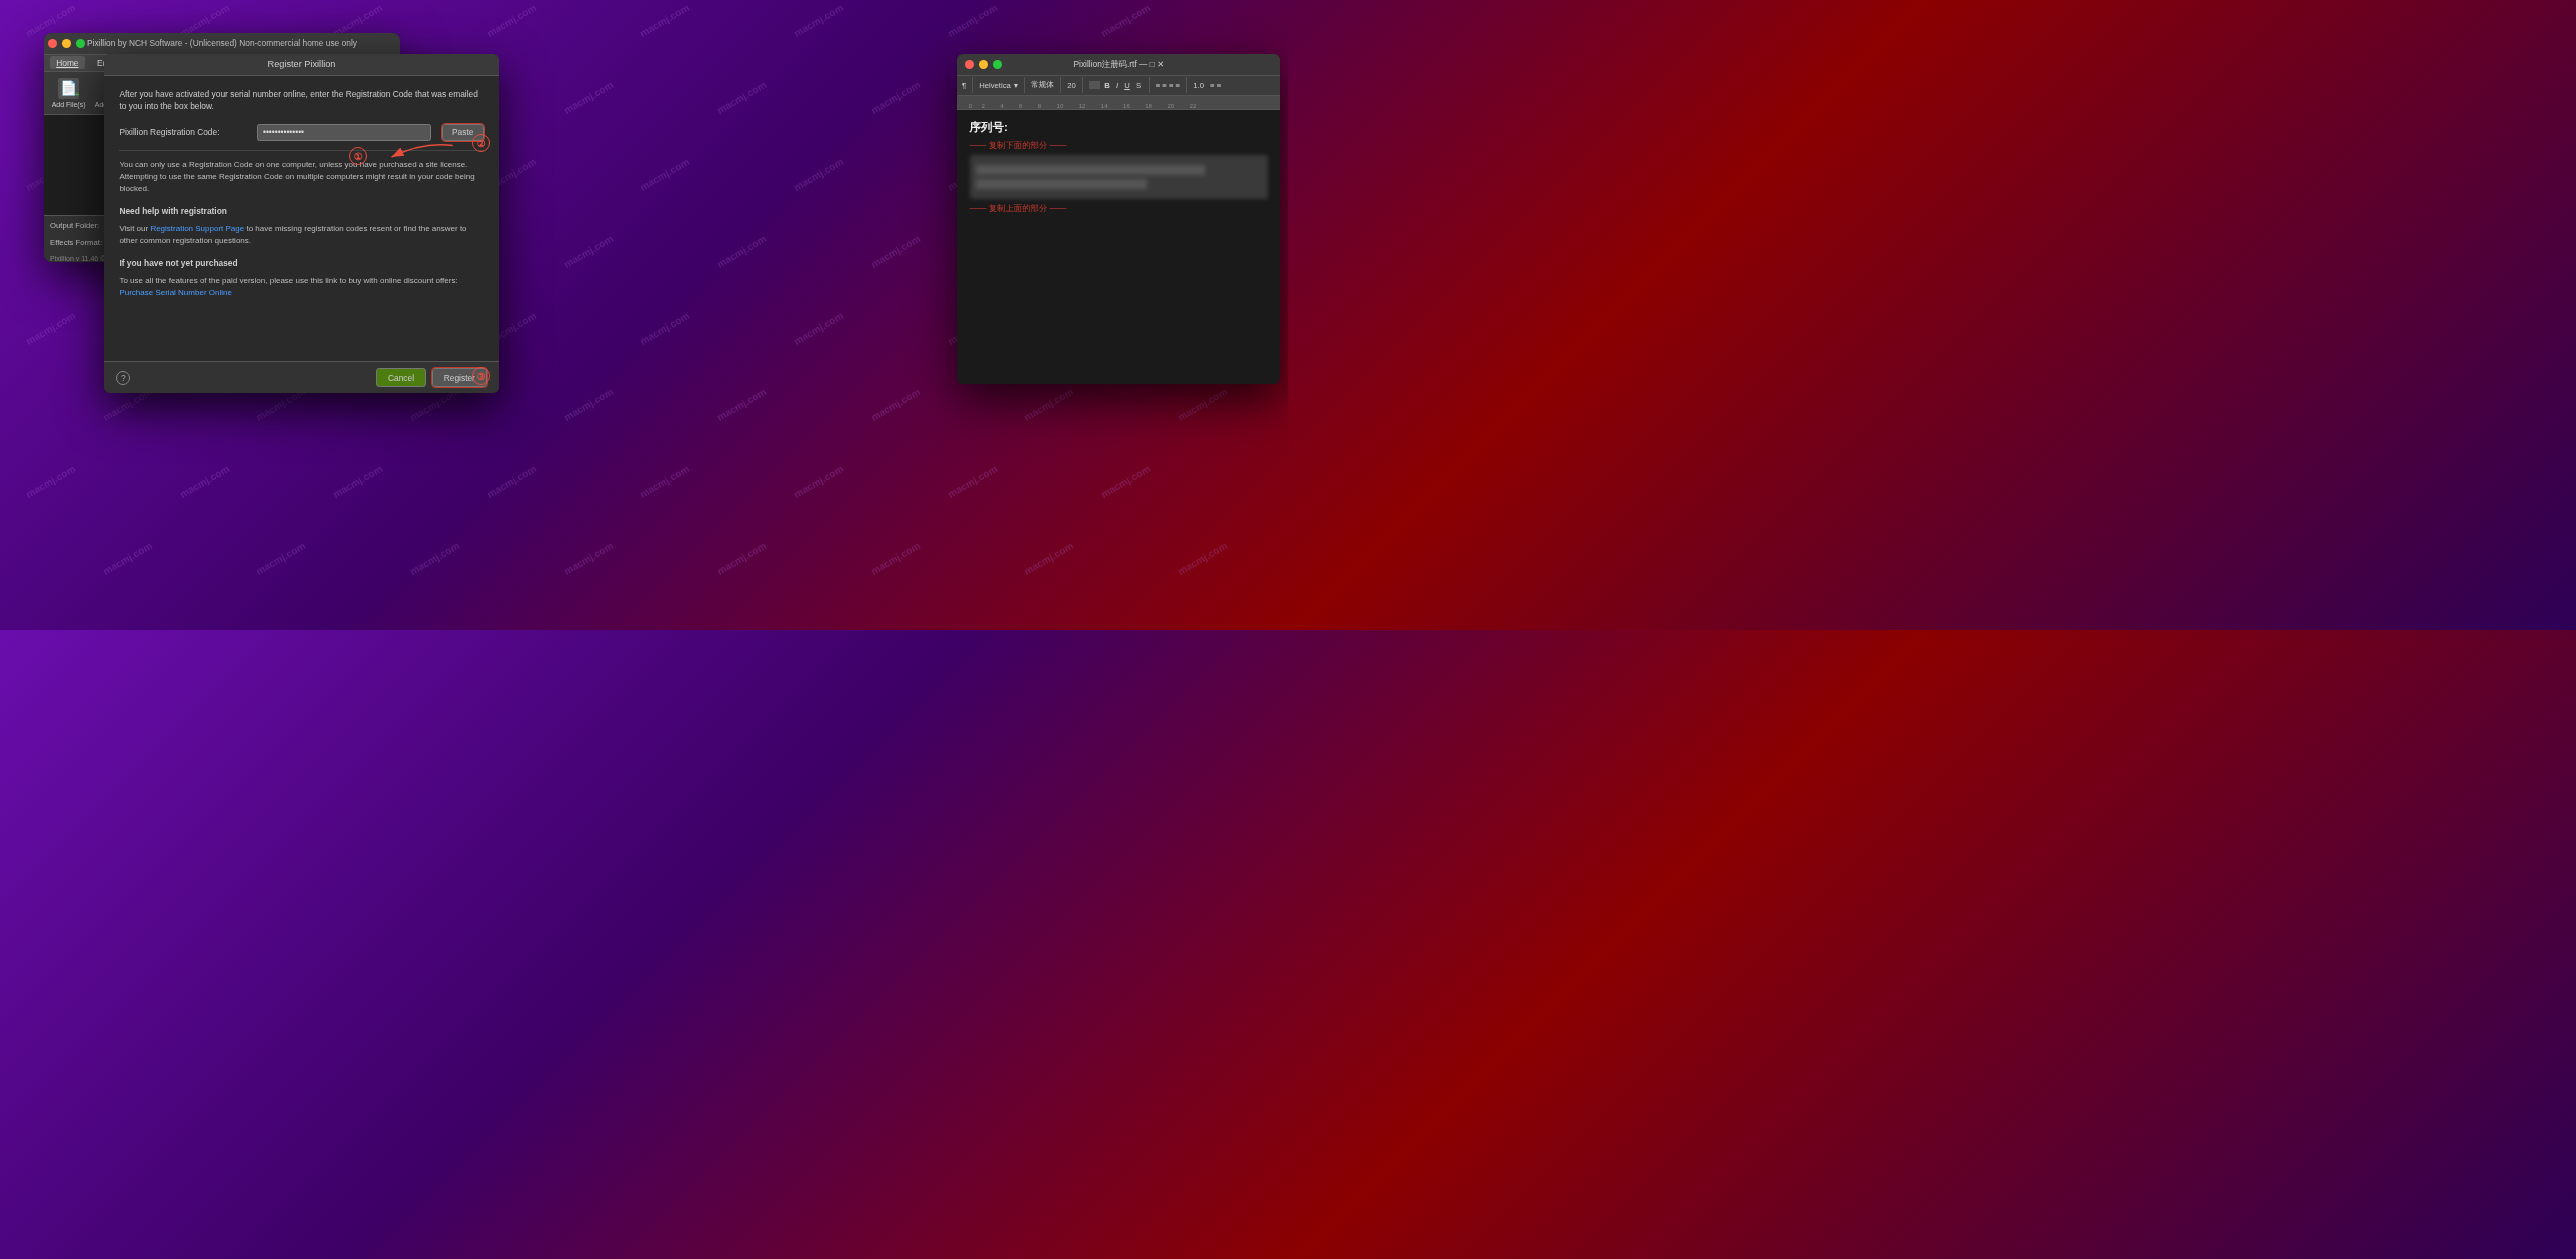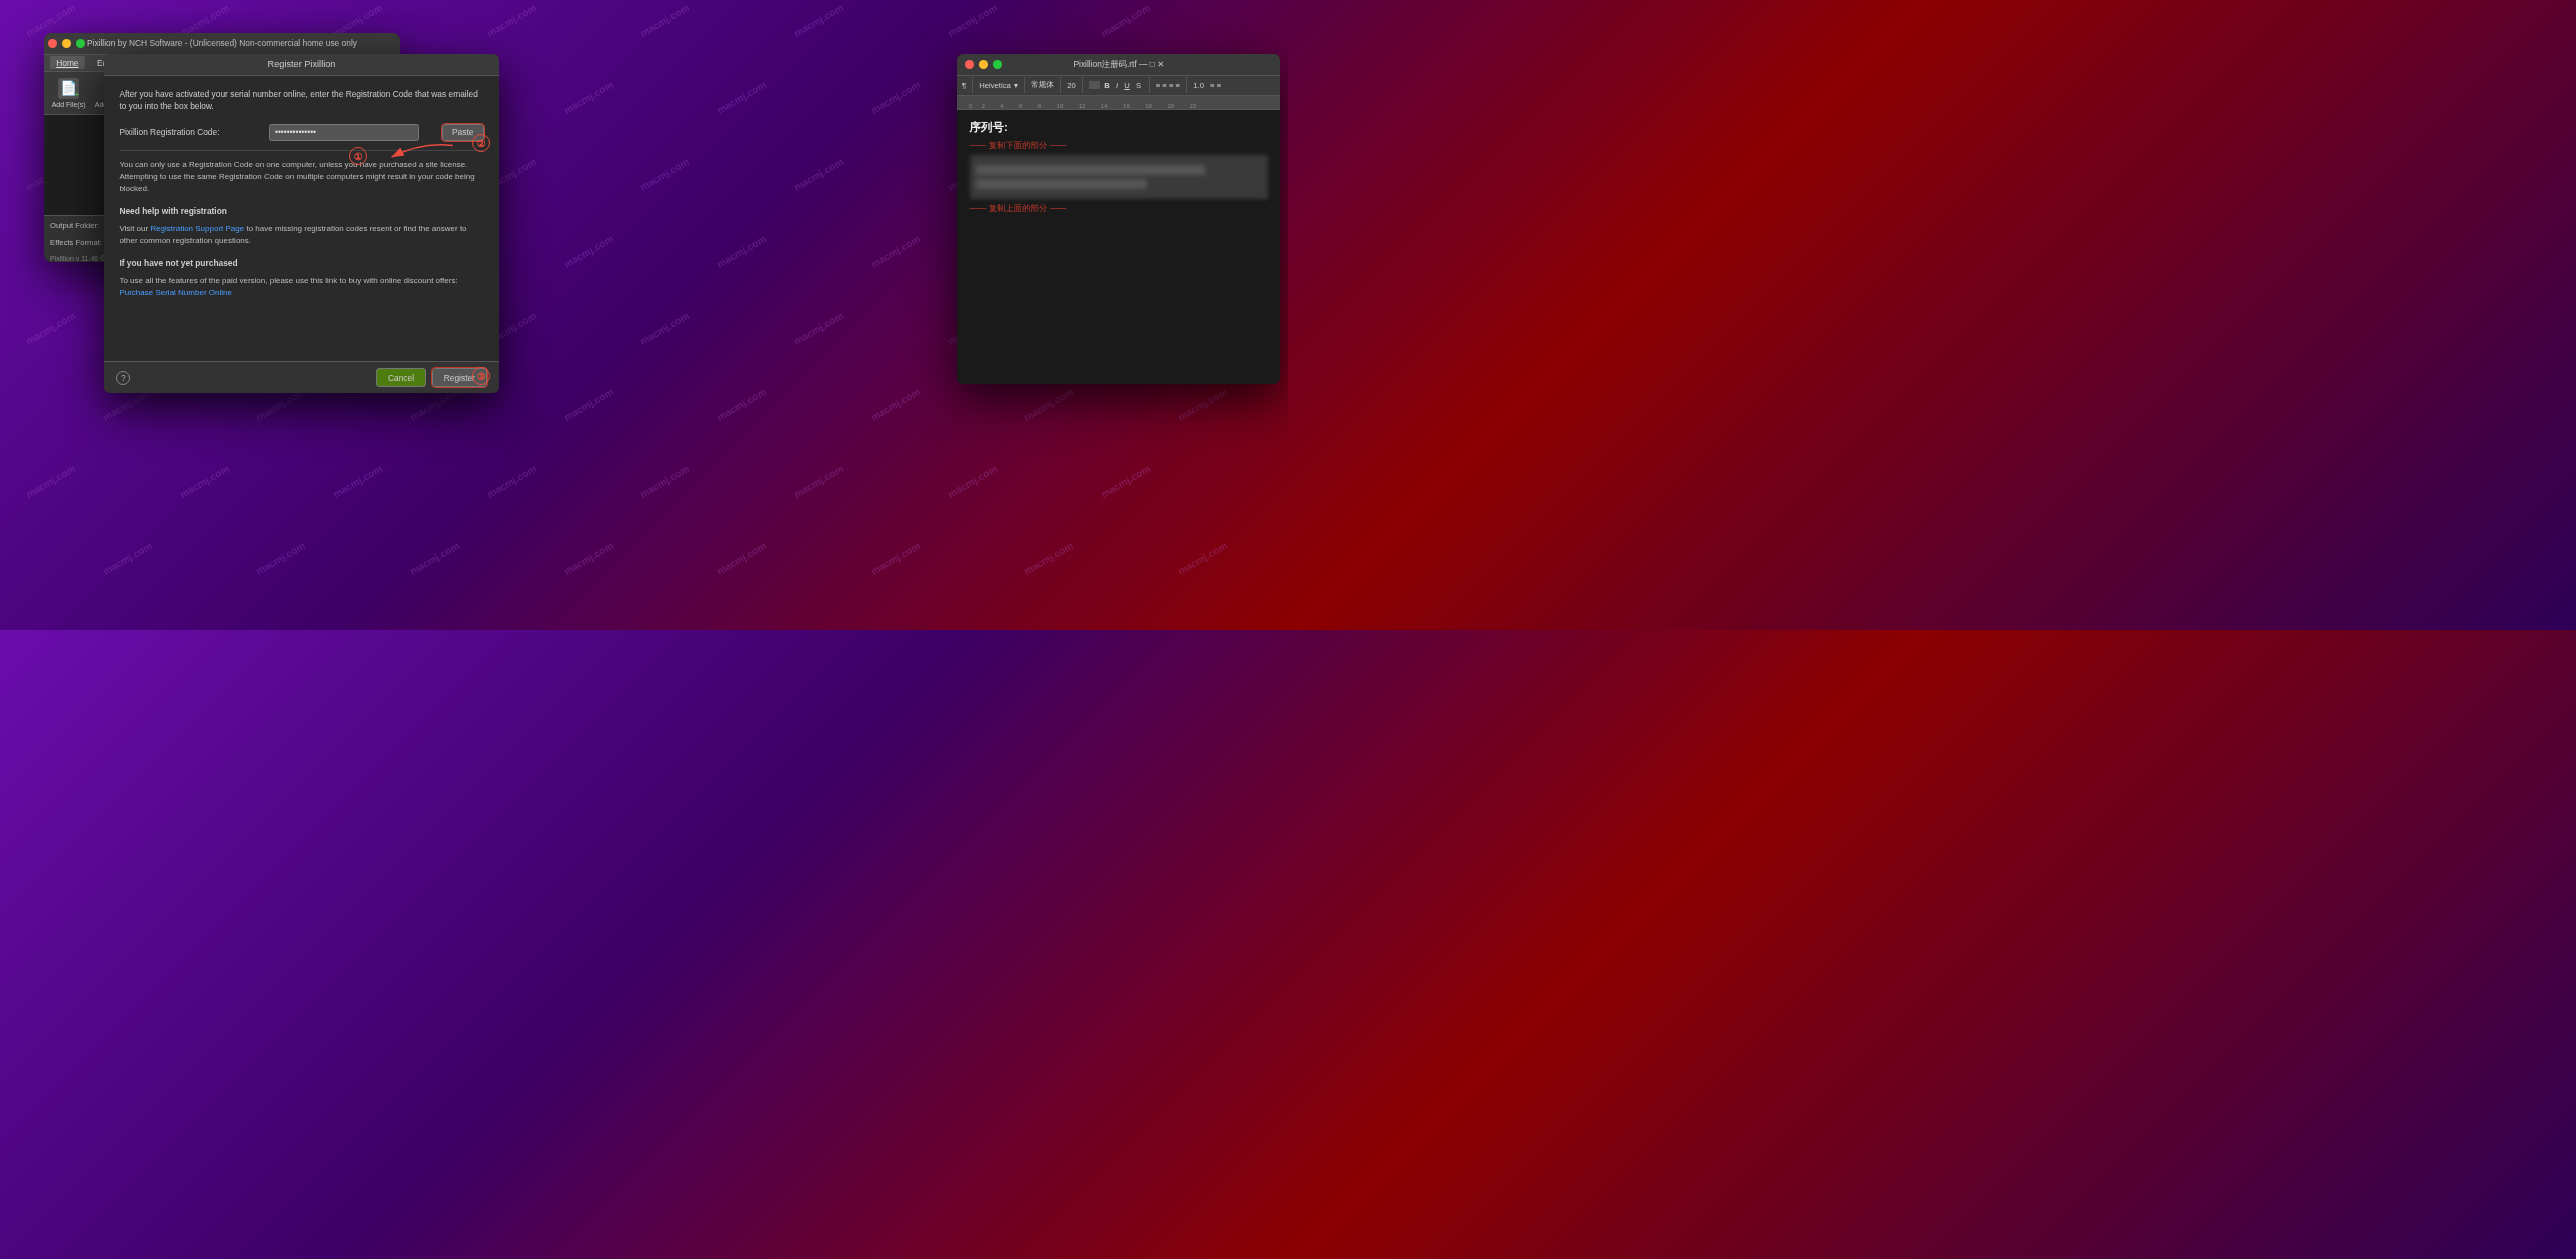--- a/index.html
+++ b/index.html
@@ -256,21 +256,21 @@
       line-height: 1.5;
     }
     .dialog-intro {
       margin-bottom: 10.8px;
       font-size: 8.4px;
       color: #ccc;
     }
     .reg-code-row {
       display: flex;
       align-items: center;
-      gap: 23px;
+      gap: 11px;
       margin-bottom: 9.2px;
     }
     .reg-code-label {
       color: #ccc;
       font-size: 8.4px;
       white-space: nowrap;
       min-width: 127px;
     }
     .reg-code-input {
       flex: 1;

